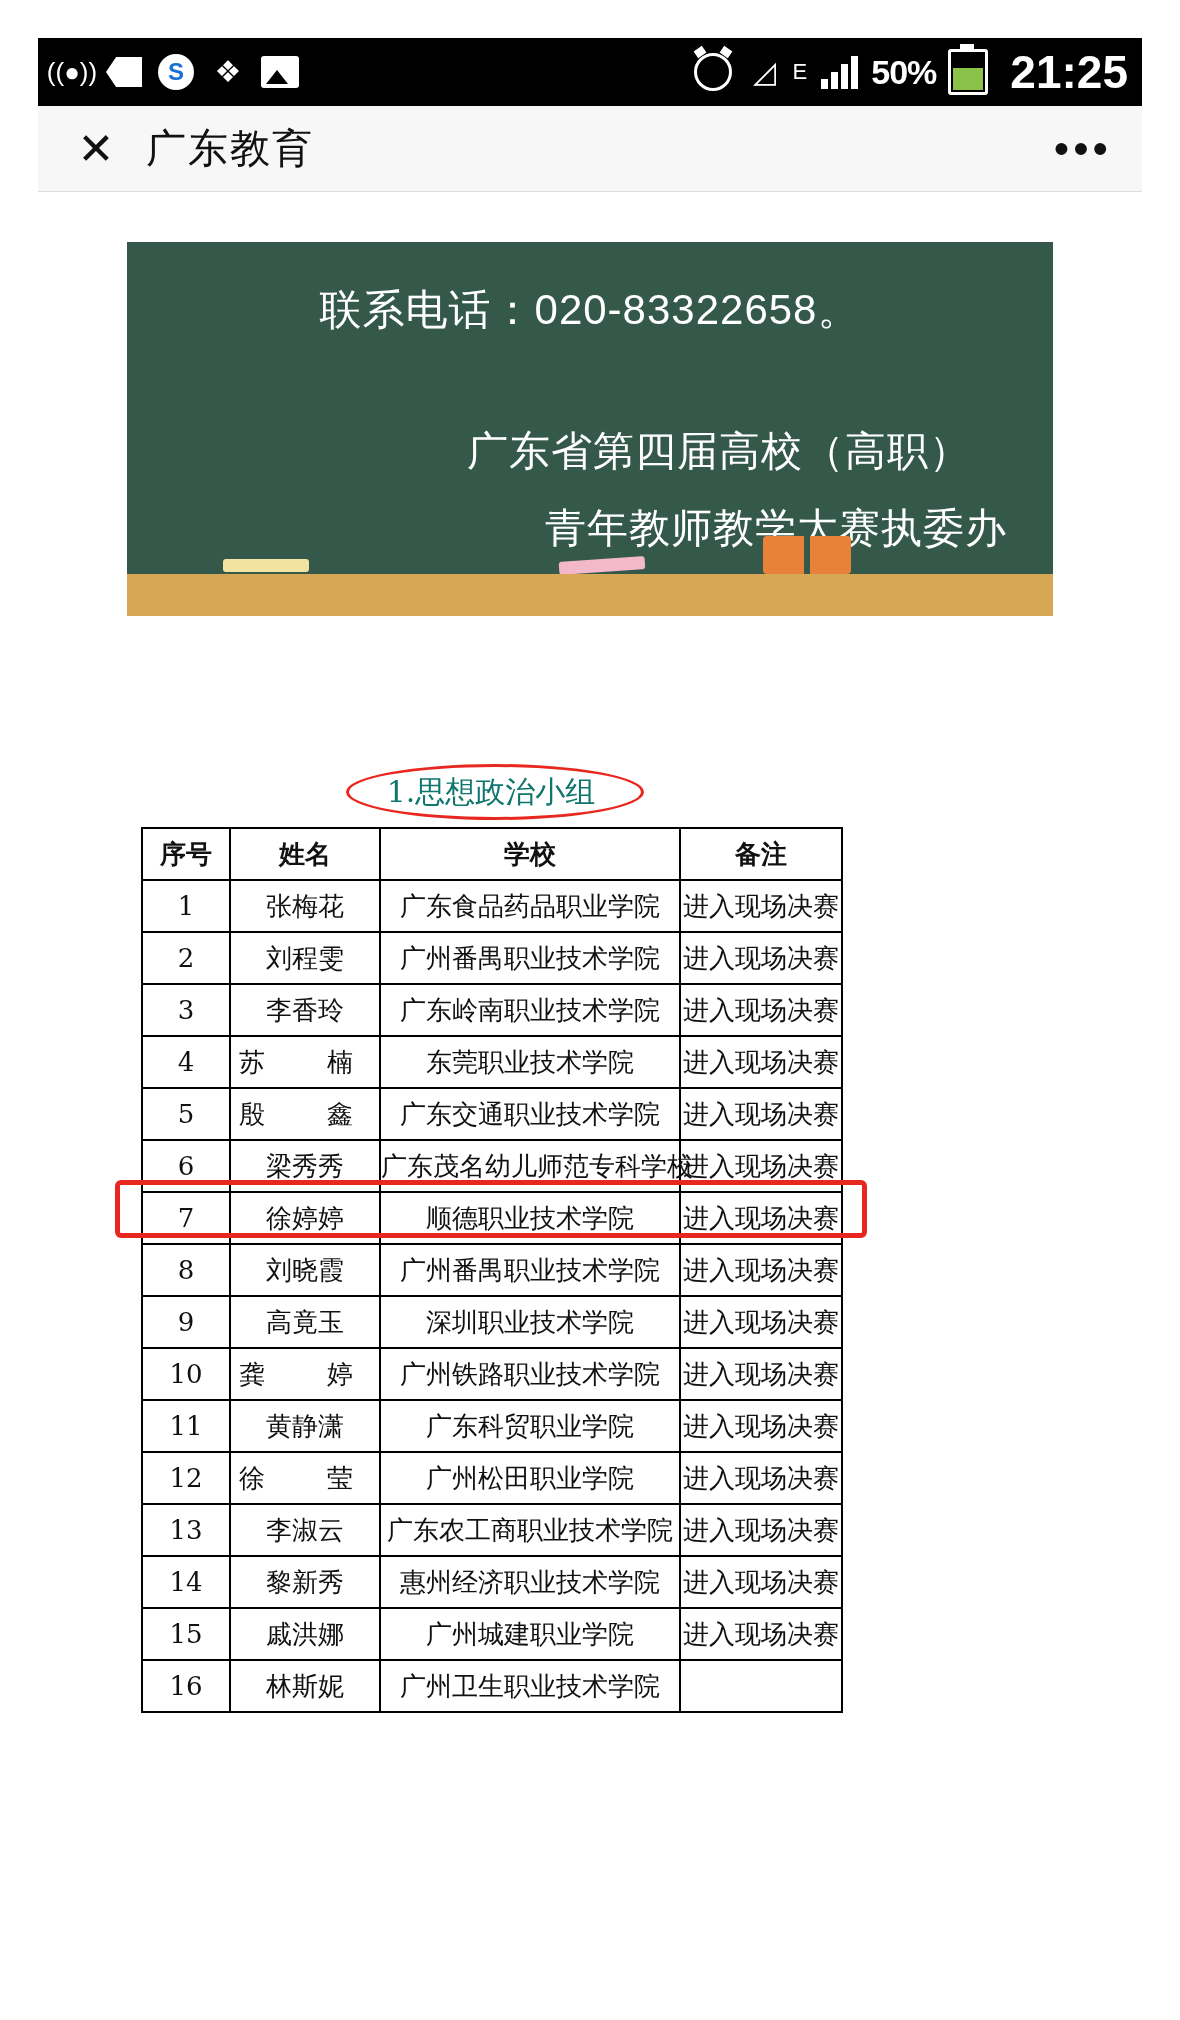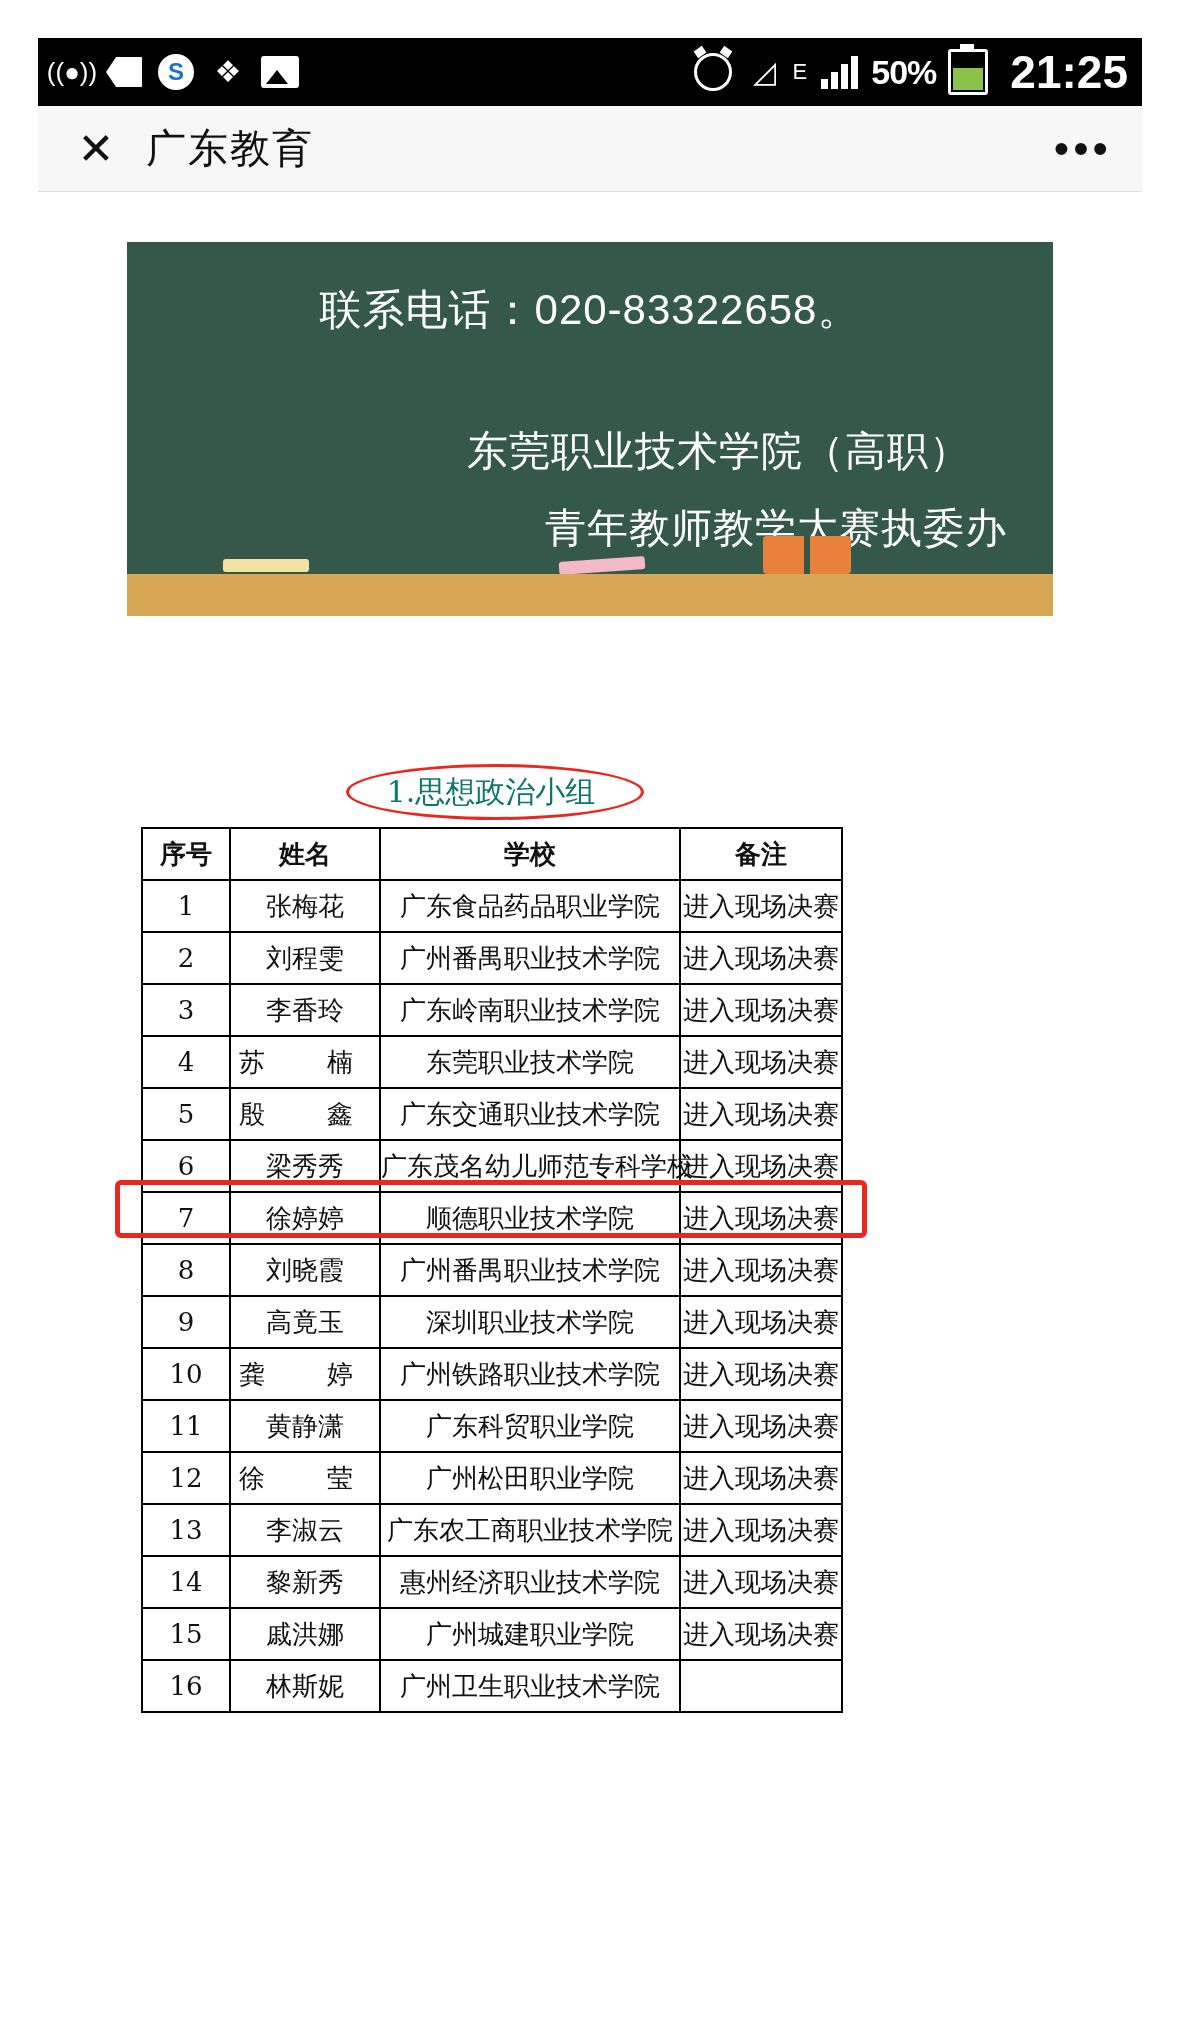--- a/index.html
+++ b/index.html
@@ -309,21 +309,21 @@
     <span class="tb-close">✕</span>
     <span class="tb-title">广东教育</span>
     <span class="tb-more">•••</span>
   </div>
 
   <div class="content">
 
     <div class="hero">
       <div class="hero-inner">
         <div class="hero-phone">联系电话：020-83322658。</div>
-        <div class="hero-l1">东莞职业技术学院（高职）</div>
+        <div class="hero-l1">广东省第四届高校（高职）</div>
         <div class="hero-l2">青年教师教学大赛执委办</div>
         <div class="hero-l3">2018年8月23日</div>
       </div>
       <div class="chalk chalk-y"></div>
       <div class="chalk chalk-p"></div>
       <div class="eraser"></div>
       <div class="hero-ledge"></div>
     </div>
 
     <div class="table-wrap">

